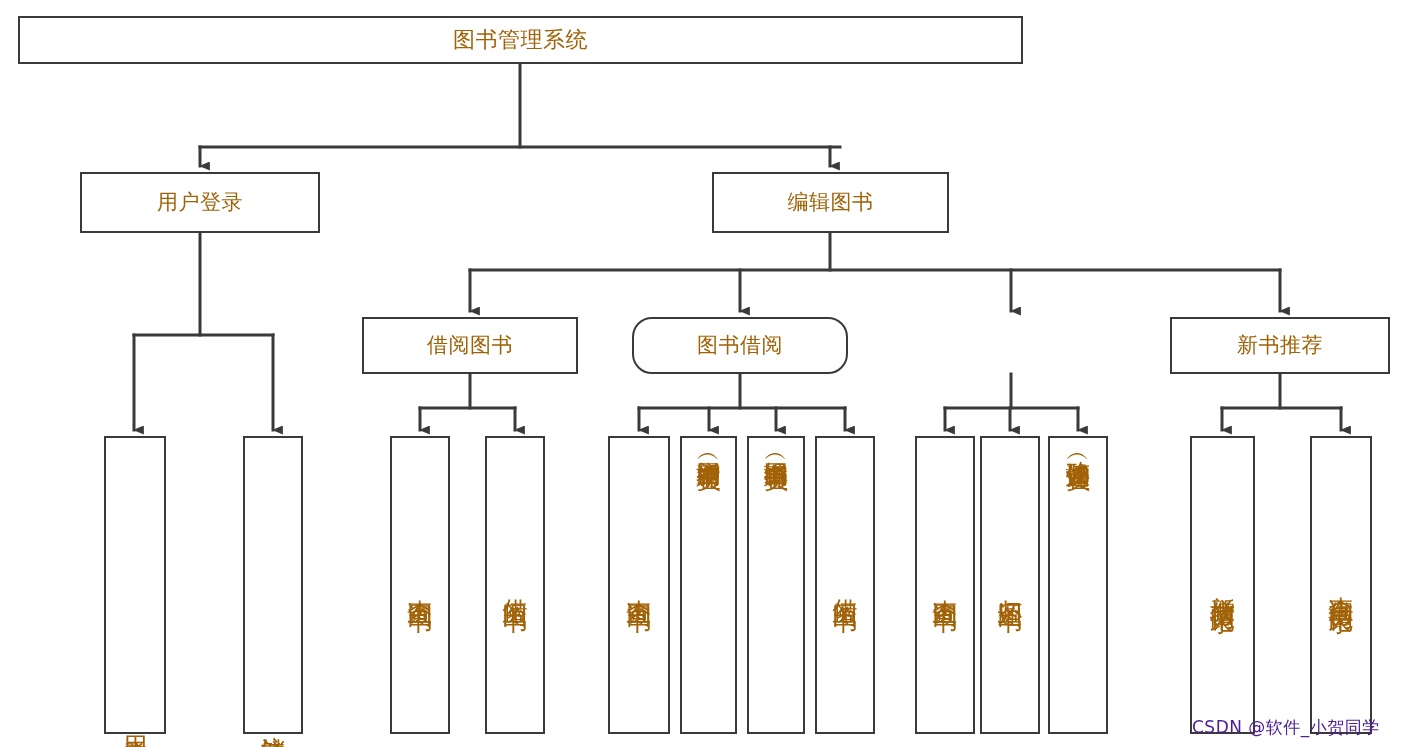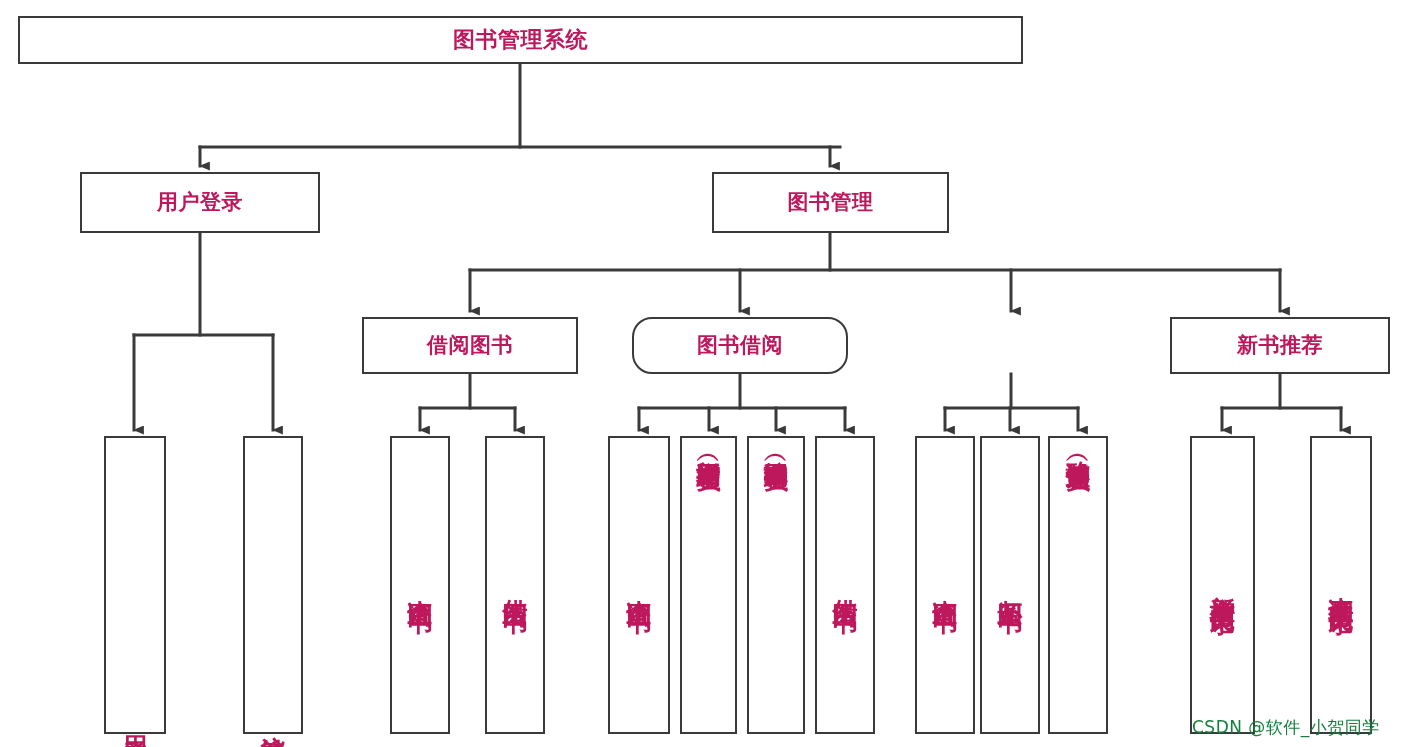--- a/index.html
+++ b/index.html
@@ -28,22 +28,21 @@
     pointer-events: none;
   }
   .node {
     position: absolute;
     box-sizing: border-box;
     background: #ffffff;
     border: 2px solid #3a3a3a;
     display: flex;
     align-items: center;
     justify-content: center;
-    color: #be185d;
-    font-weight: bold;
+    color: #a16207;
   }
   .node-label {
     display: block;
     line-height: 1.12;
     letter-spacing: 0.5px;
     white-space: nowrap;
   }
   
   .node.horiz .node-label {
     font-size: 21px;
@@ -67,21 +66,21 @@
     text-align: center;
     white-space: nowrap;
   }
   .node.vert.tall .node-label {
     font-size: 24px;
     letter-spacing: 1px;
   }
   .watermark {
     position: absolute;
     font-size: 17px;
-    color: #15803d;
+    color: #4c1d95;
     white-space: nowrap;
     letter-spacing: 0.5px;
   }
 </style>
 </head>
 <body>
 
 <div id="canvas">
 
   <svg class="edges" viewBox="0 0 1405 747" xmlns="http://www.w3.org/2000/svg">
@@ -135,21 +134,21 @@
   </svg>
 
   <div class="node horiz root" style="left:18px; top:16px; width:1005px; height:48px;">
     <span class="node-label">图书管理系统</span>
   </div>
 
   <div class="node horiz" style="left:80px; top:172px; width:240px; height:61px;">
     <span class="node-label">用户登录</span>
   </div>
   <div class="node horiz" style="left:712px; top:172px; width:237px; height:61px;">
-    <span class="node-label">图书管理</span>
+    <span class="node-label">编辑图书</span>
   </div>
 
   <div class="node horiz" style="left:362px; top:317px; width:216px; height:57px;">
     <span class="node-label">借阅图书</span>
   </div>
   <div class="node horiz" style="left:632px; top:317px; width:216px; height:57px;border-radius:20px;">
     <span class="node-label">图书借阅</span>
   </div>
   <div class="node horiz" style="left:1170px; top:317px; width:220px; height:57px;">
     <span class="node-label">新书推荐</span>

